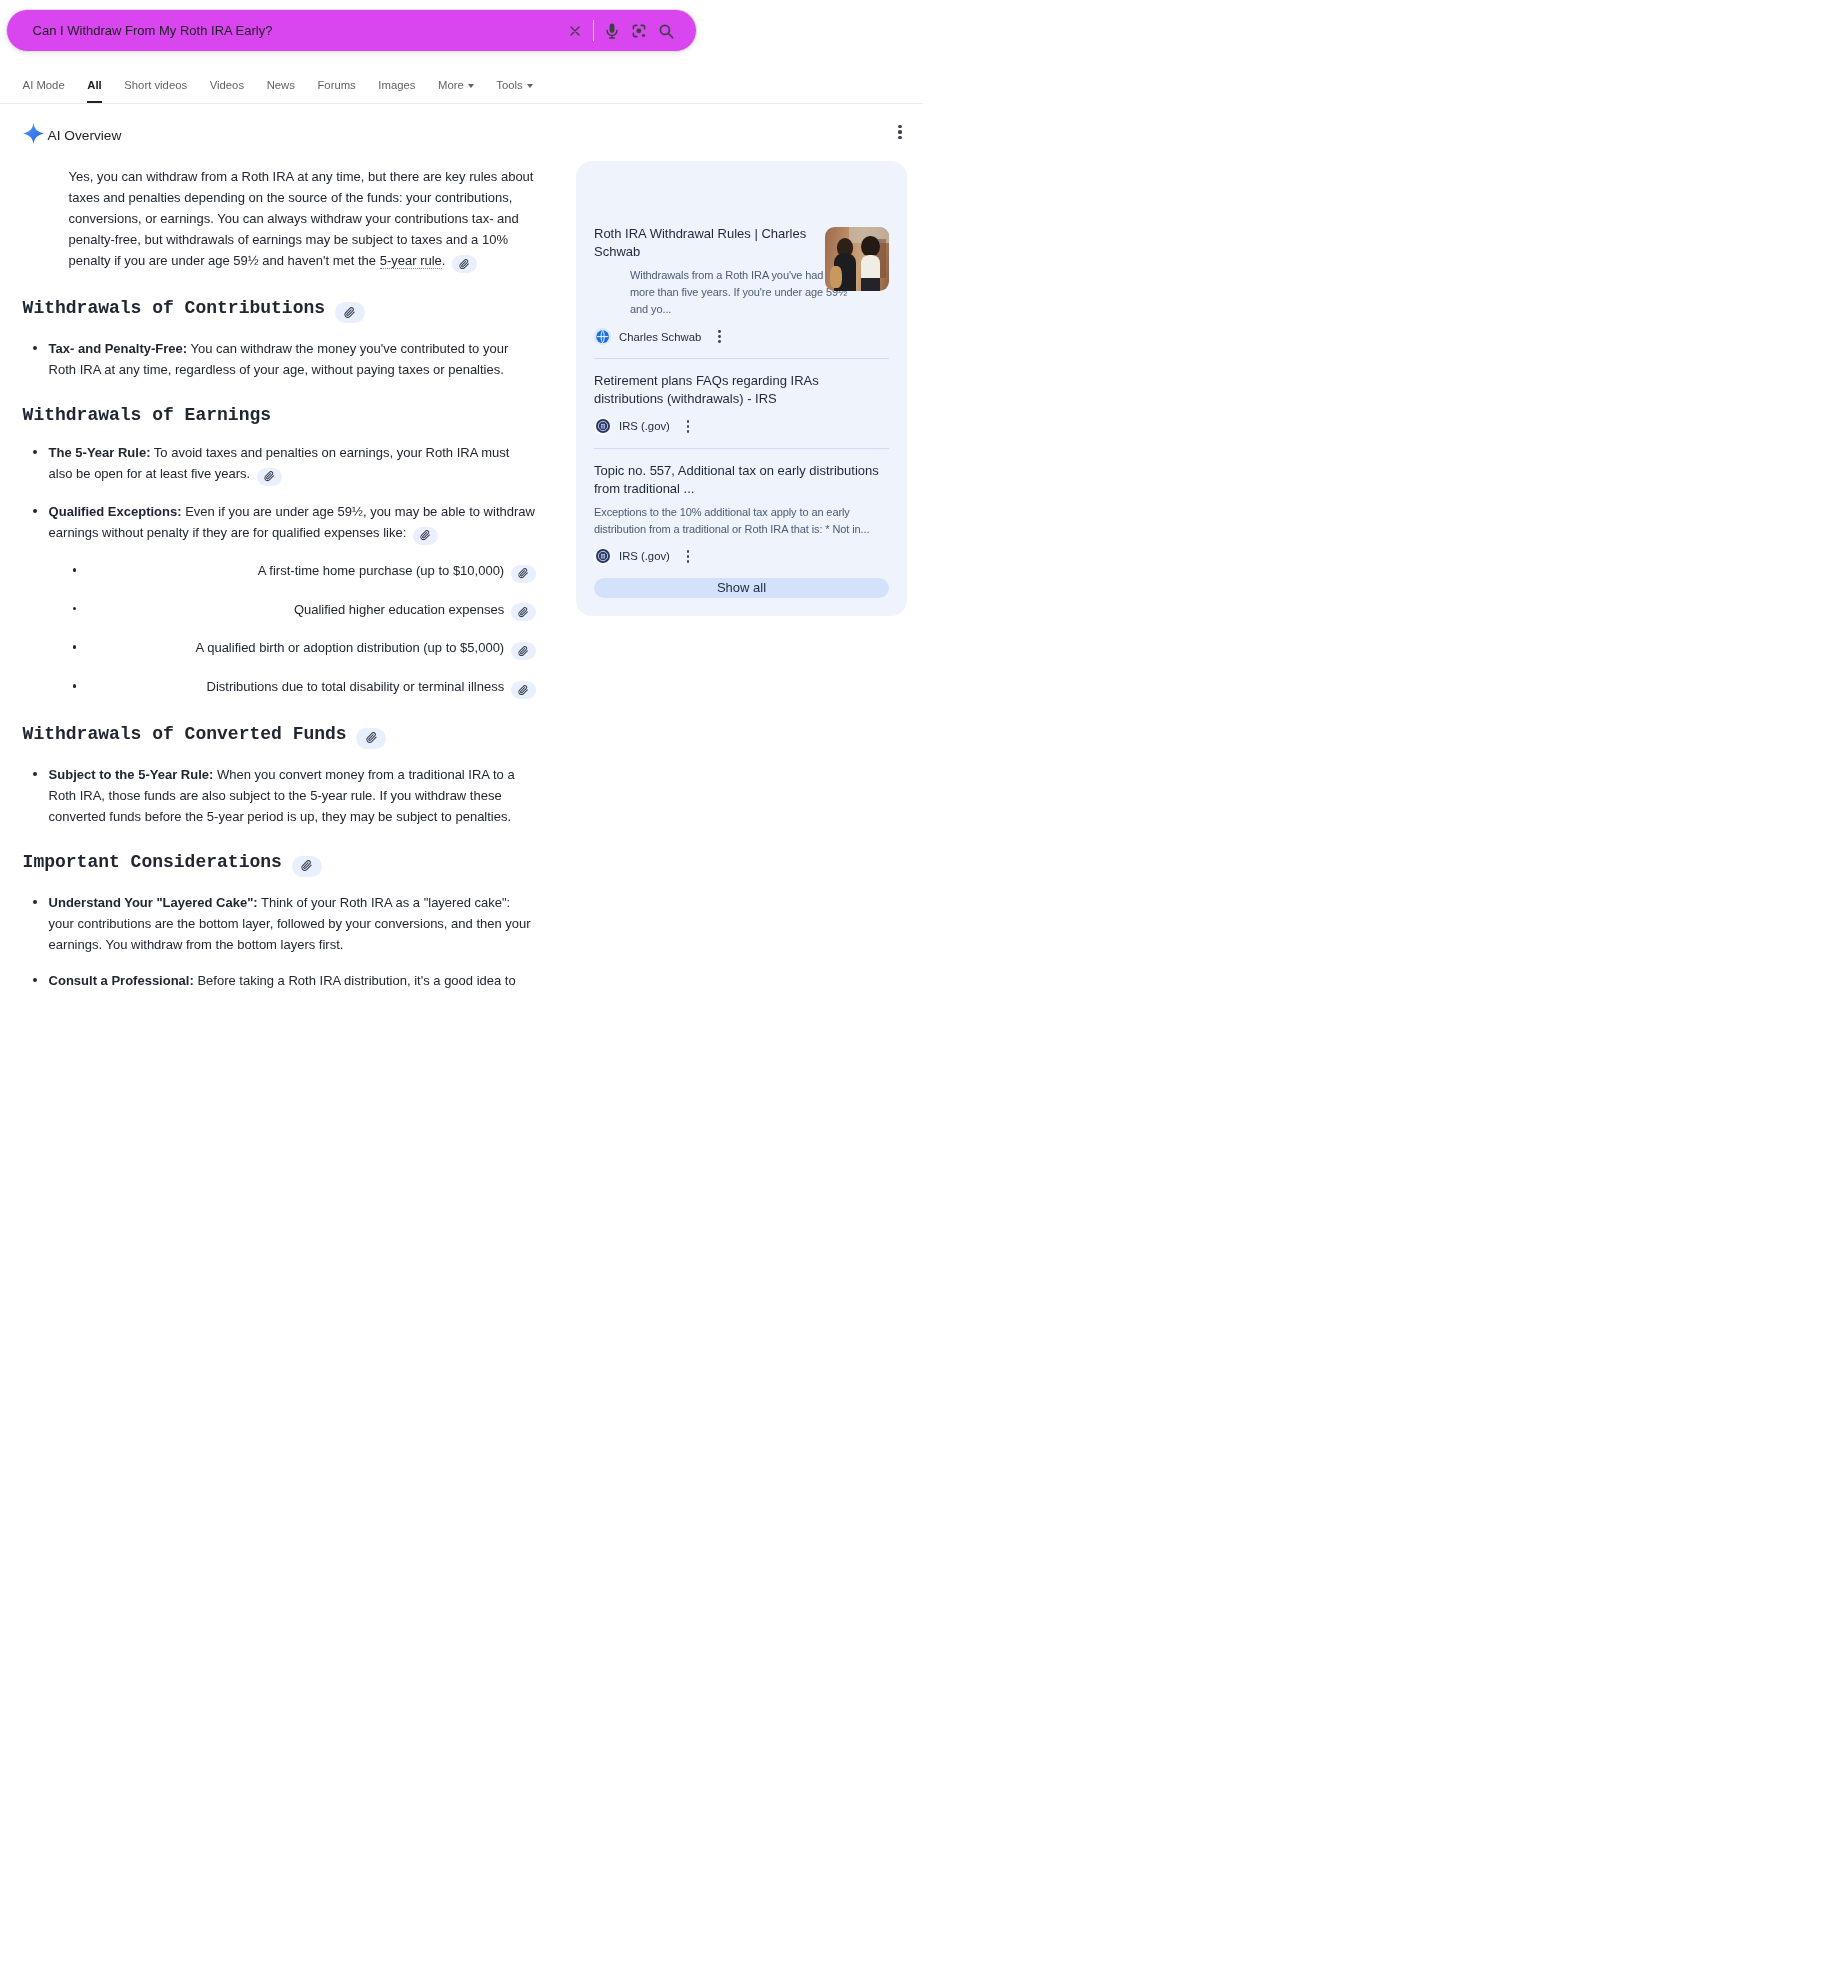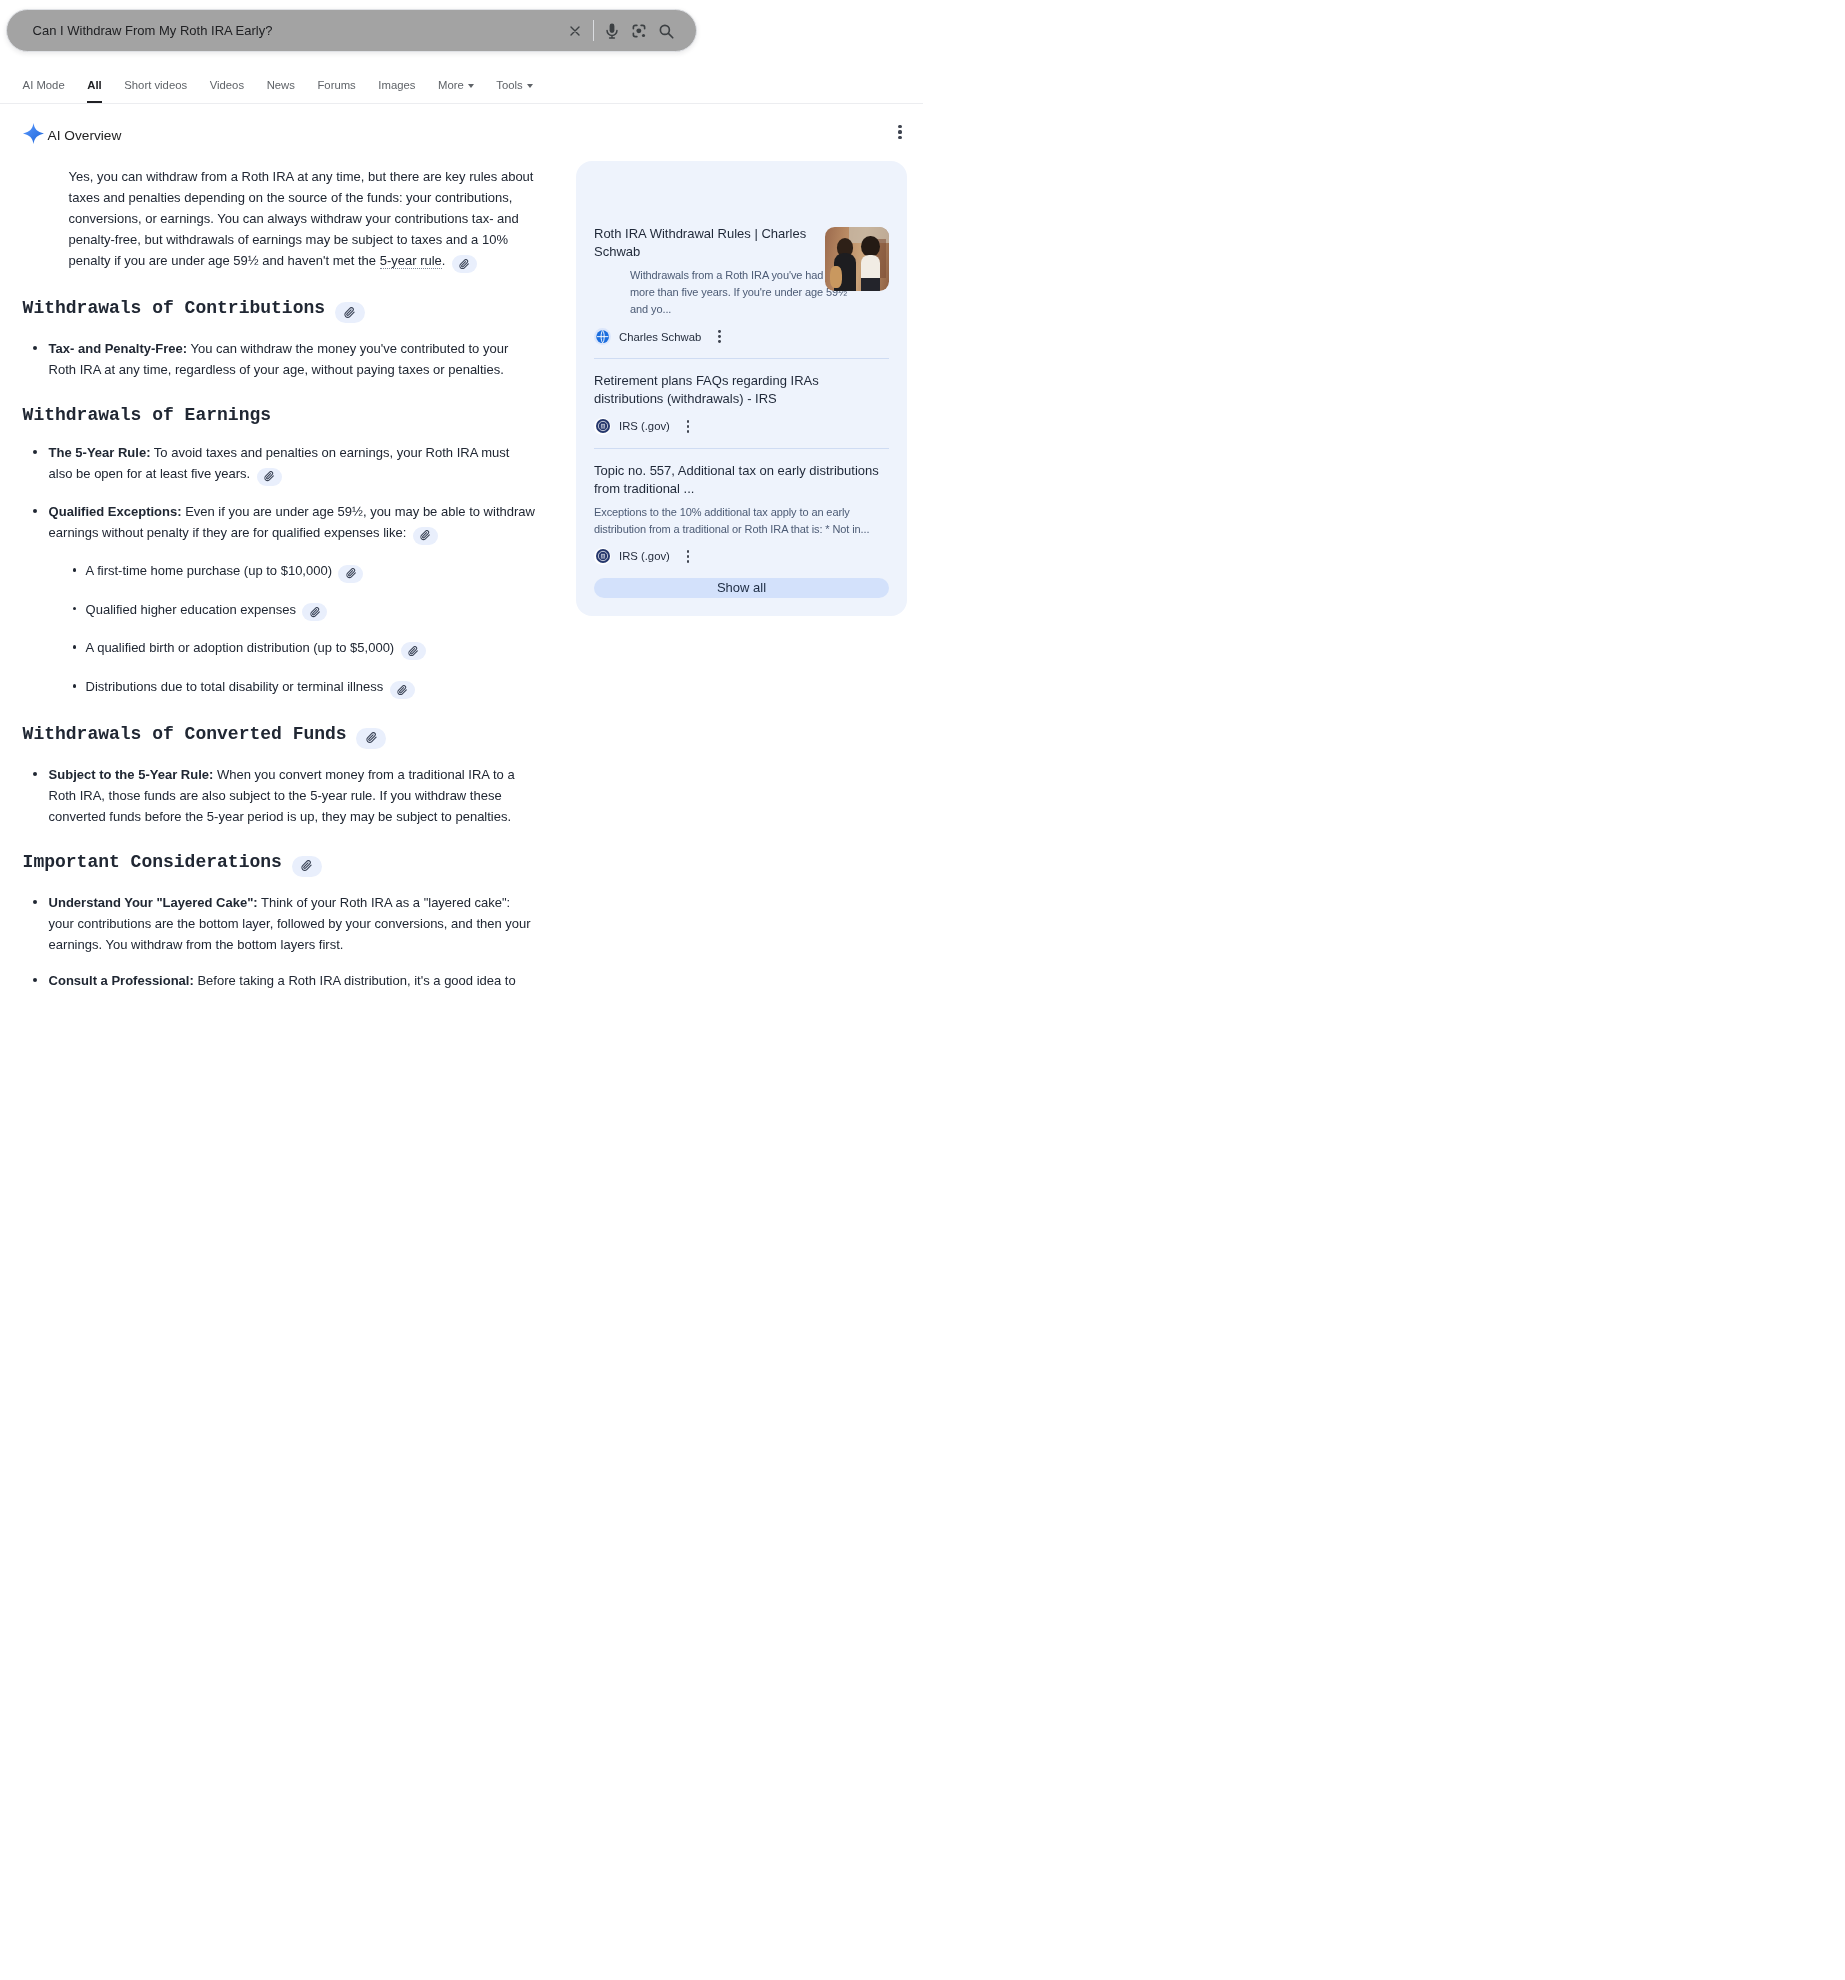--- a/index.html
+++ b/index.html
@@ -3,21 +3,21 @@
 <meta charset="utf-8">
 <style>
   html,body{margin:0;padding:0;}
   body{
     width:923px;height:991px;position:relative;background:#fff;
     font-family:"Liberation Sans", sans-serif;color:#202733;overflow:hidden;
   }
   
   .search-bar{
     position:absolute;left:5.6px;top:9px;width:691px;height:43px;box-sizing:border-box;
-    border:0.8px solid #dfe1e5;border-radius:22px;background:#a3a3a3;
+    border:0.8px solid #dfe1e5;border-radius:22px;background:#d946ef;
     box-shadow:0 1.6px 4.8px rgba(32,33,36,.10);display:flex;align-items:center;
   }
   .search-query{margin-left:26px;font-size:13px;color:#202124;flex:1;white-space:nowrap;overflow:hidden;}
   .search-icons{display:flex;align-items:center;margin-right:16px;}
   .sicon{display:flex;align-items:center;justify-content:center;width:27px;height:27px;cursor:pointer;}
   .sicon svg{display:block;}
   .vdiv{width:0.8px;height:21px;background:#dadce0;margin:0 4.8px;}
   
   .tab-strip{
     position:absolute;left:0;top:74px;width:100%;box-sizing:border-box;
@@ -30,21 +30,21 @@
   
   .content{position:absolute;left:22.6px;top:123px;width:513px;}
   .ai-header{display:flex;align-items:center;gap:4px;margin:0 0 19.3px;}
   .ai-header .label{font-size:13.7px;font-weight:500;color:#1f1f1f;}
   .intro{font-size:13px;line-height:21px;margin-bottom:4.8px;margin-left:46px;}
   .term{border-bottom:1.2px dotted #7a8596;cursor:pointer;}
   h2.sec{font-size:18px;line-height:22.6px;font-weight:700;color:#202733;margin:24px 0 15.3px;font-family:Liberation Mono, monospace;}
   ul.blt{list-style:none;margin:0;padding:0 0 0 26px;}
   ul.blt>li{position:relative;margin-bottom:15.3px;font-size:13px;line-height:21px;}
   ul.blt>li::before{content:"";position:absolute;left:-15.3px;top:8px;width:4px;height:4px;border-radius:50%;background:#202733;}
-  ul.sub{list-style:none;margin:15.3px 0 0;padding:0 0 0 37px;}
+  ul.sub{list-style:none;margin:15.3px 0 0;padding:0 0 0 37px;text-align:right;}
   ul.sub>li{position:relative;margin-bottom:16px;font-size:13px;line-height:21px;}
   ul.sub>li::before{content:"";position:absolute;left:-13px;top:8px;width:3.6px;height:3.6px;border-radius:50%;background:#202733;}
   b{font-weight:700;}
   
   .chip{
     display:inline-flex;align-items:center;justify-content:center;
     width:25px;height:18px;border-radius:9px;background:#e9effc;color:#3a4356;
     vertical-align:-4px;margin-left:6.4px;cursor:pointer;
   }
   .chip svg{display:block;}

